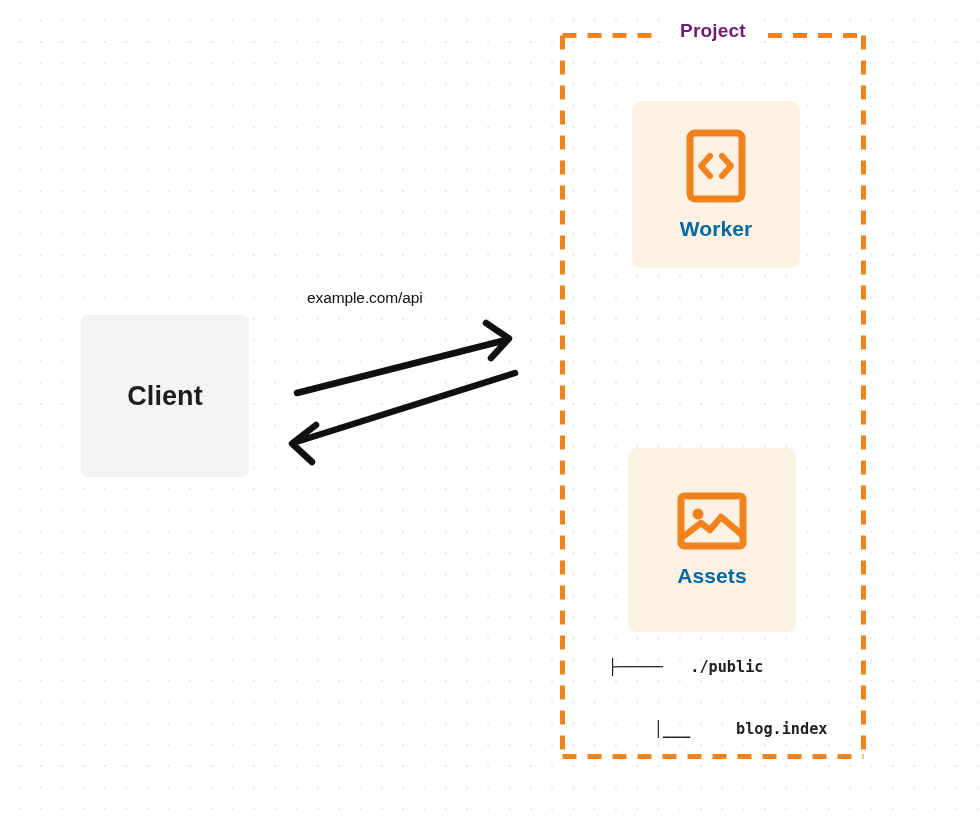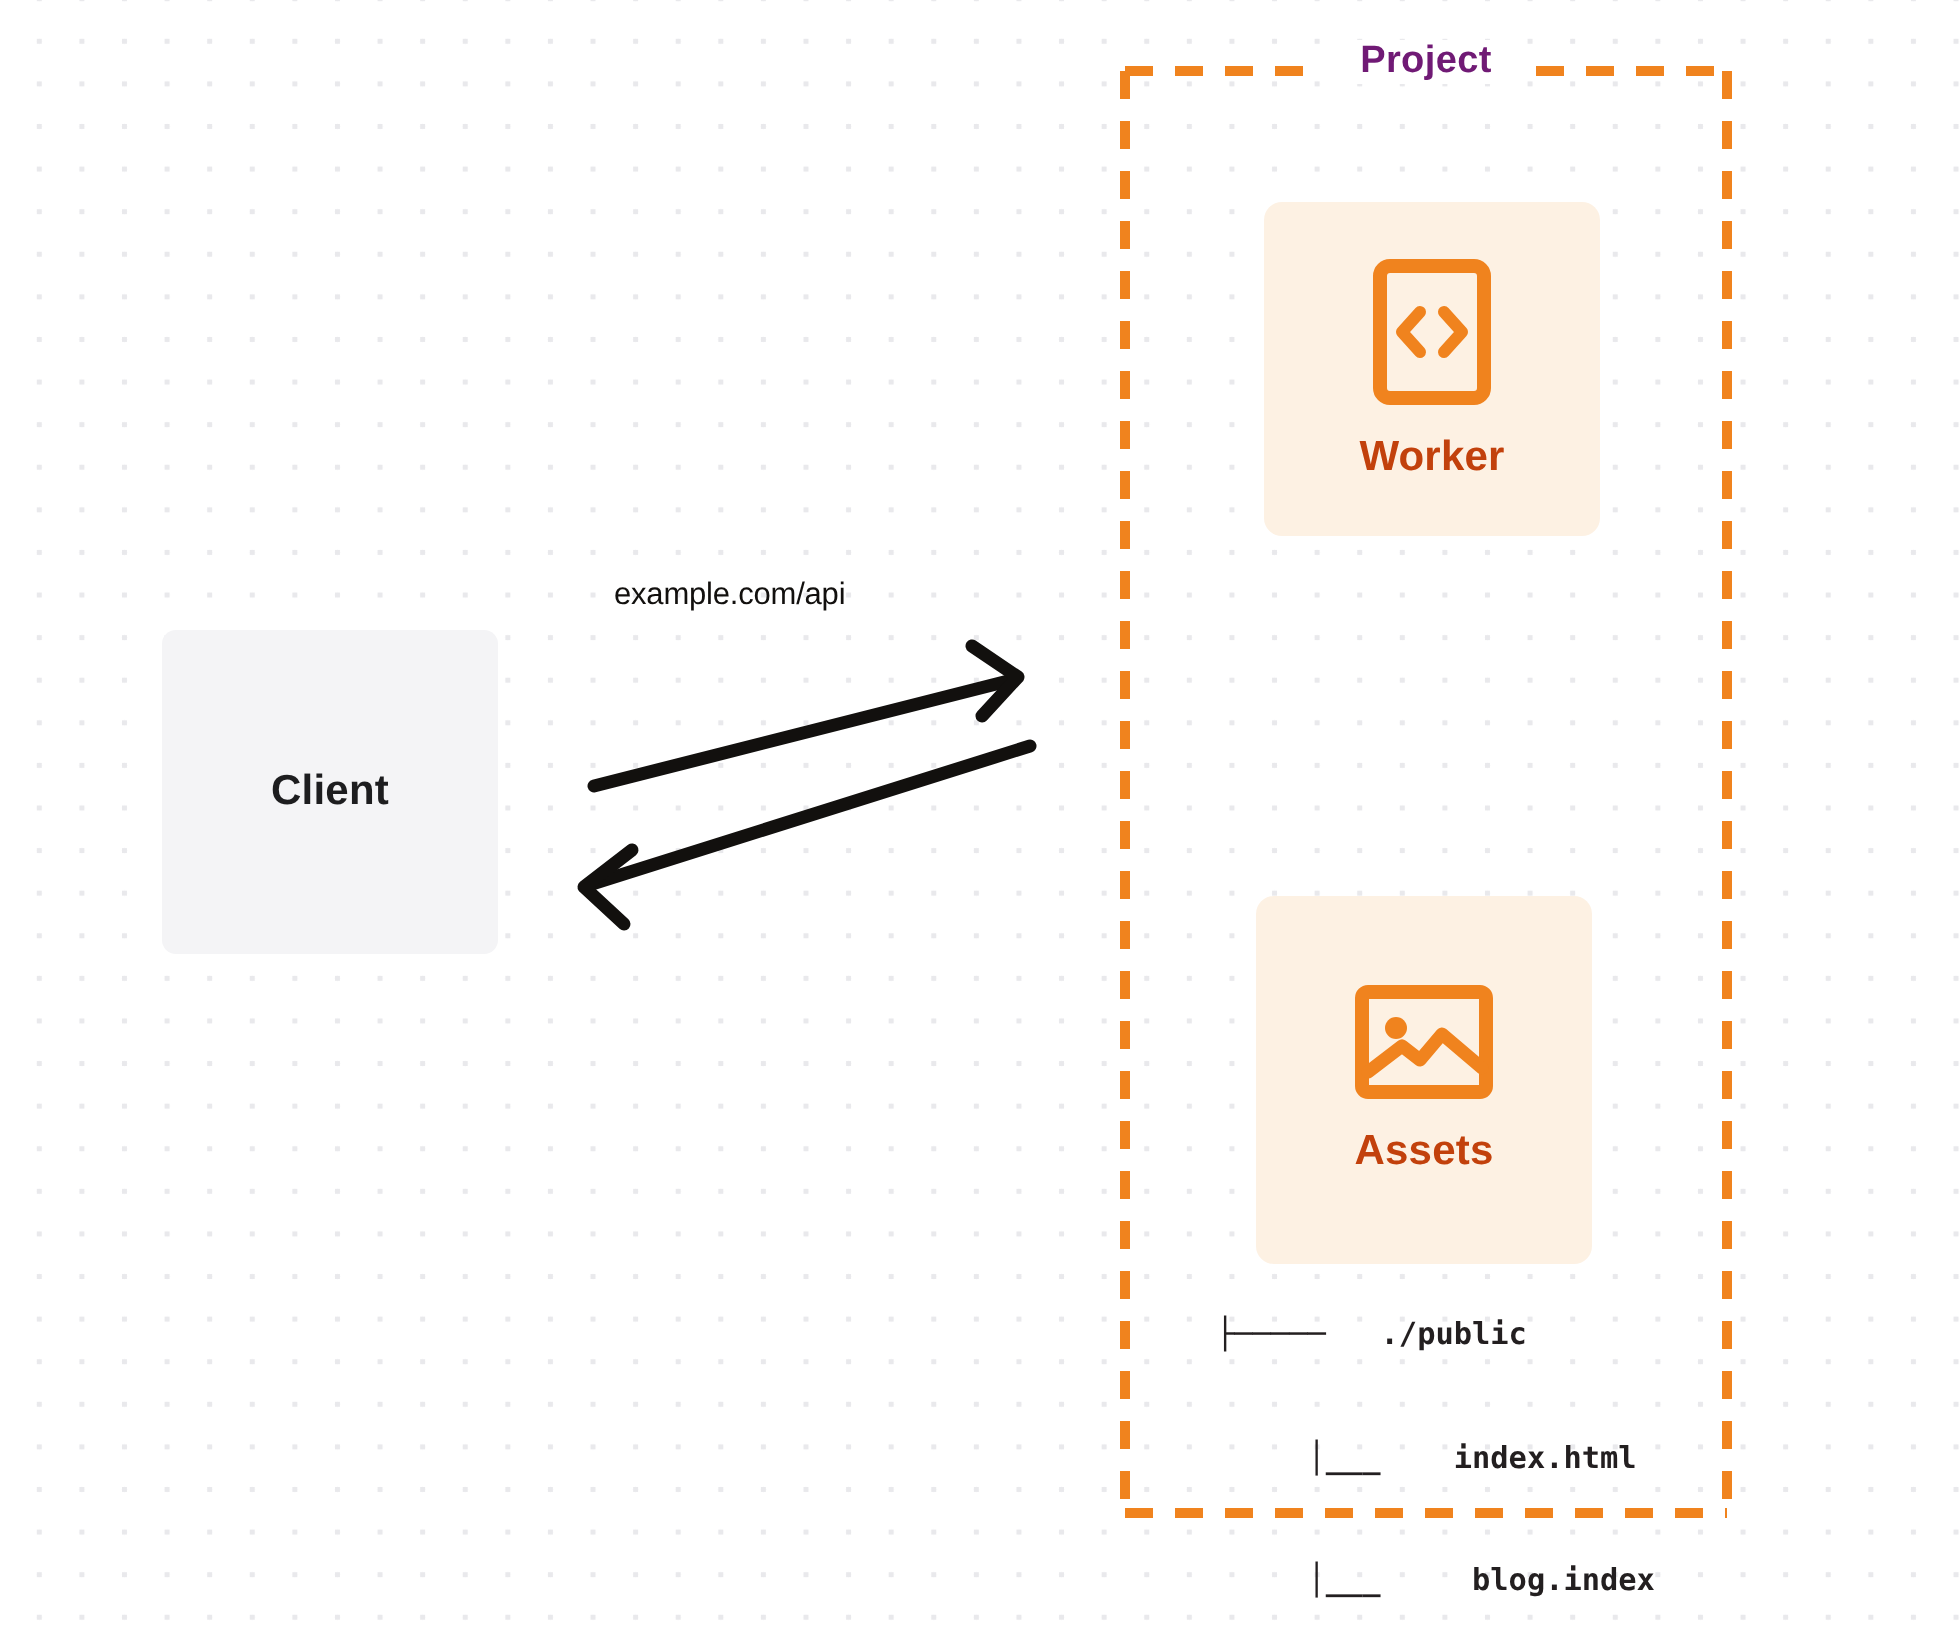--- a/index.html
+++ b/index.html
@@ -31,21 +31,21 @@
     top: 315px;
     width: 168px;
     height: 162px;
     background: #f4f4f6;
     border-radius: 7px;
     display: flex;
     align-items: center;
     justify-content: center;
   }
   #client-node .node-label {
-    font-size: 21px;
+    font-size: 27px;
     font-weight: 700;
     color: #1d1d1f;
     letter-spacing: 0.1px;
   }
 
   
   #connector-arrows {
     position: absolute;
     left: 270px;
     top: 315px;
@@ -116,21 +116,21 @@
     width: 168px;
     height: 184px;
   }
   .orange-card .card-icon {
     display: block;
     margin-bottom: 14px;
   }
   .orange-card .node-label {
     font-size: 21px;
     font-weight: 700;
-    color: #c2410c;
+    color: #0369a1;
     letter-spacing: 0.1px;
   }
 
   
   #file-tree {
     position: absolute;
     left: 48px;
     top: 583px;
     font-family: "DejaVu Sans Mono", "Liberation Mono", monospace;
     font-size: 15.2px;
@@ -197,19 +197,18 @@
       <svg class="card-icon" width="70" height="58" viewBox="0 0 70 58">
         <rect x="4" y="4" width="62" height="50" rx="3" ry="3" fill="none" stroke="#f0831e" stroke-width="7"></rect>
         <circle cx="21" cy="22" r="5.5" fill="#f0831e"></circle>
         <polyline points="7,44 24,31 33,38 44,25 64,42" fill="none" stroke="#f0831e" stroke-width="6.5" stroke-linecap="round" stroke-linejoin="round"></polyline>
       </svg>
       <span class="node-label">Assets</span>
     </div>
 
     <div id="file-tree">
       <span class="tree-row">├─────   ./public</span>
-      <span class="tree-row">     │___    index.html</span>
       <span class="tree-row">     │___     blog.index</span>
       
     </div>
 
   </div>
 </div>
 
 </body></html>

